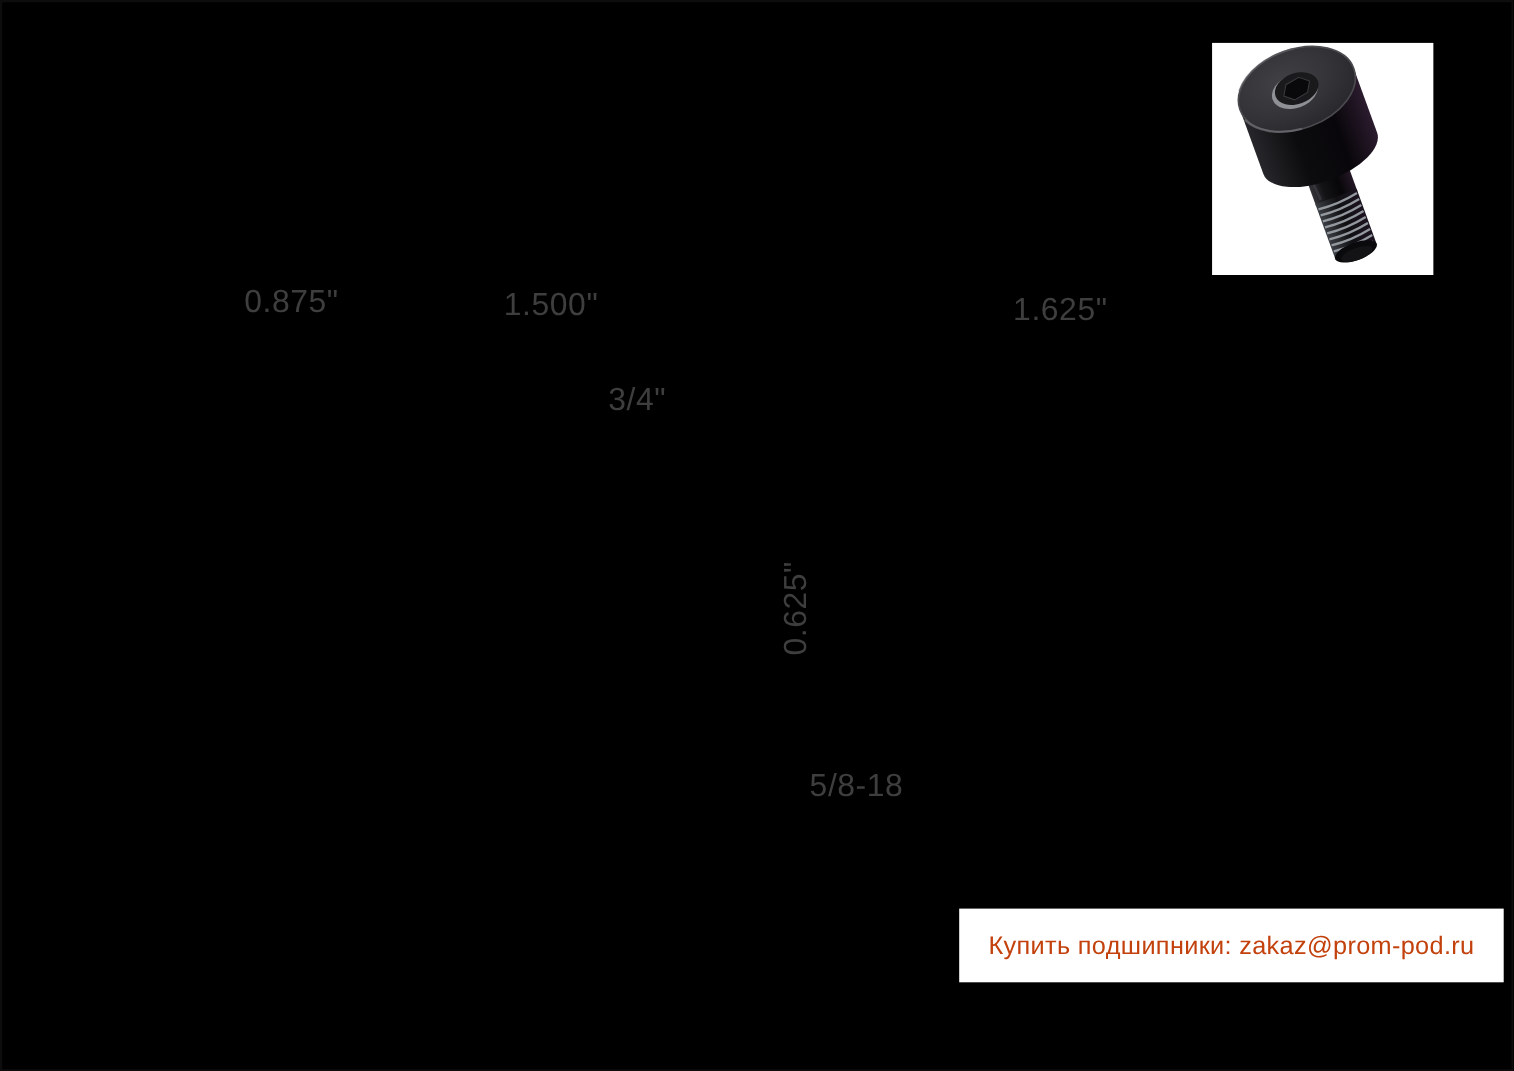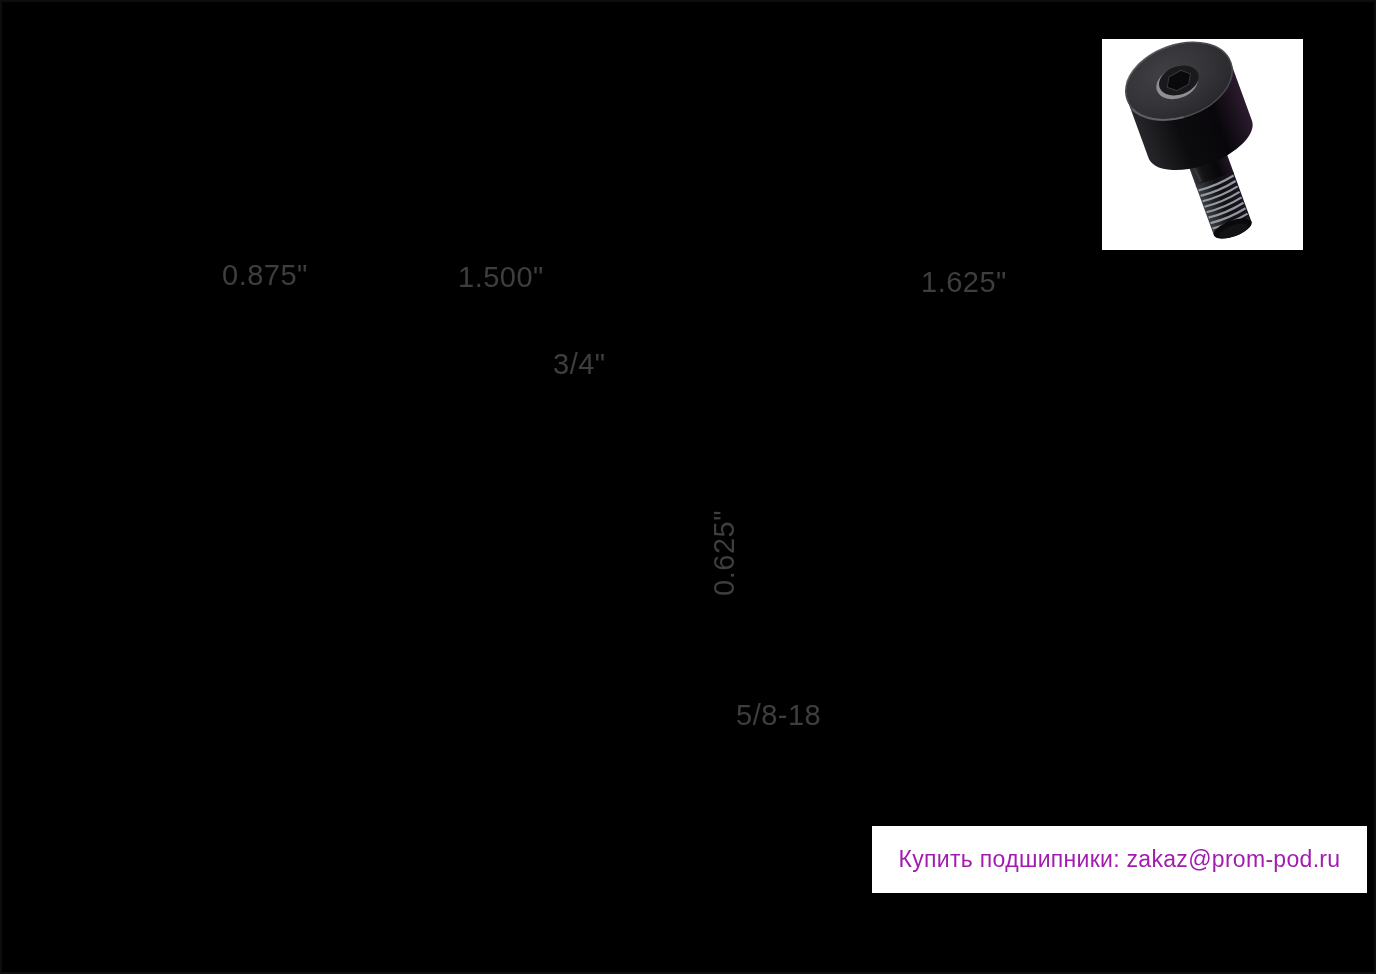--- a/index.html
+++ b/index.html
@@ -41,21 +41,21 @@
     left: 872px;
     top: 826px;
     width: 495px;
     height: 67px;
     background: #ffffff;
     display: flex;
     align-items: center;
     justify-content: center;
   }
   .contact-banner span {
-    color: #a21caf;
+    color: #c2410c;
     font-size: 23px;
     letter-spacing: 0.3px;
     white-space: nowrap;
   }
 </style>
 </head>
 <body>
 
 <div class="canvas">
 

